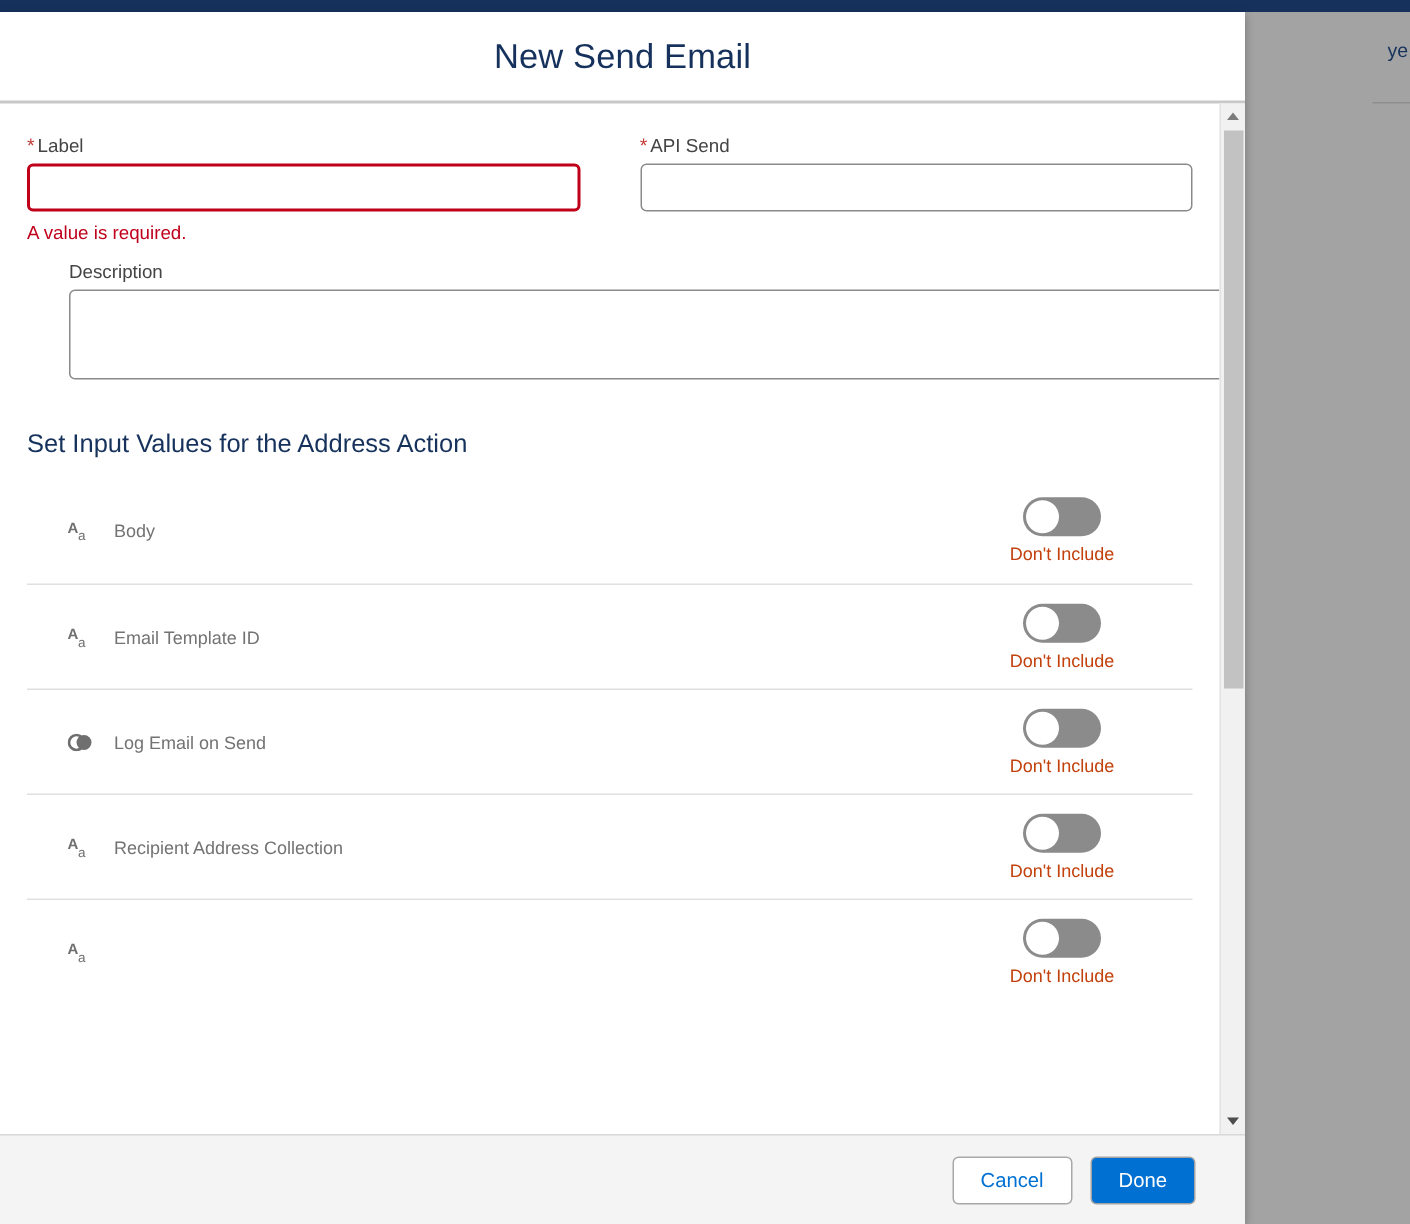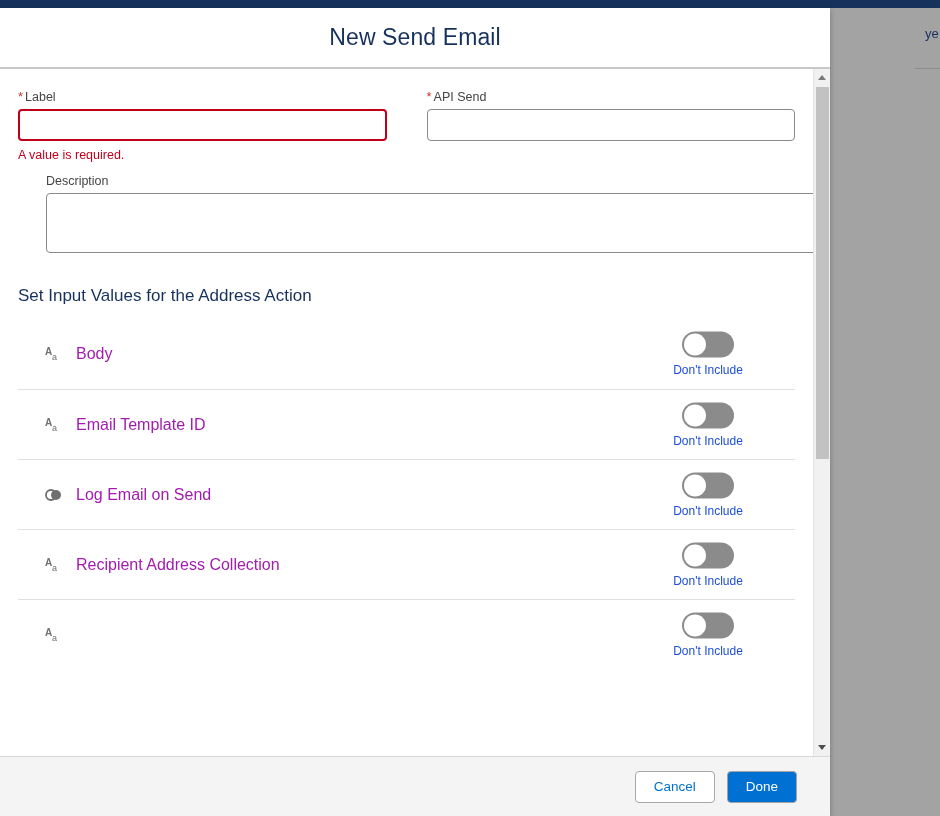--- a/index.html
+++ b/index.html
@@ -222,22 +222,22 @@
     flex: 0 0 20px;
     margin-right: 12px;
     display: flex;
     align-items: center;
     justify-content: center;
     color: #6f6f6f;
   }
   .dt-icon svg { display: block; }
 
   .input-name {
-    font-size: 16px;
-    color: #a21caf;
+    font-size: 12px;
+    color: #737373;
     flex: 1 1 auto;
   }
 
   .toggle-wrap {
     position: absolute;
     right: 37px;
     top: 50%;
     transform: translateY(-50%);
     width: 100px;
     display: flex;
@@ -256,21 +256,21 @@
     position: absolute;
     top: 2px;
     left: 2px;
     width: 22px;
     height: 22px;
     border-radius: 50%;
     background: #ffffff;
   }
   .toggle-label {
     font-size: 12px;
-    color: #1d4ed8;
+    color: #c2410c;
     margin-top: 5px;
     white-space: nowrap;
   }
 
   
   #modal-footer {
     flex: 0 0 60px;
     height: 60px;
     background: #f4f4f4;
     border-top: 1px solid #d8d8d8;

